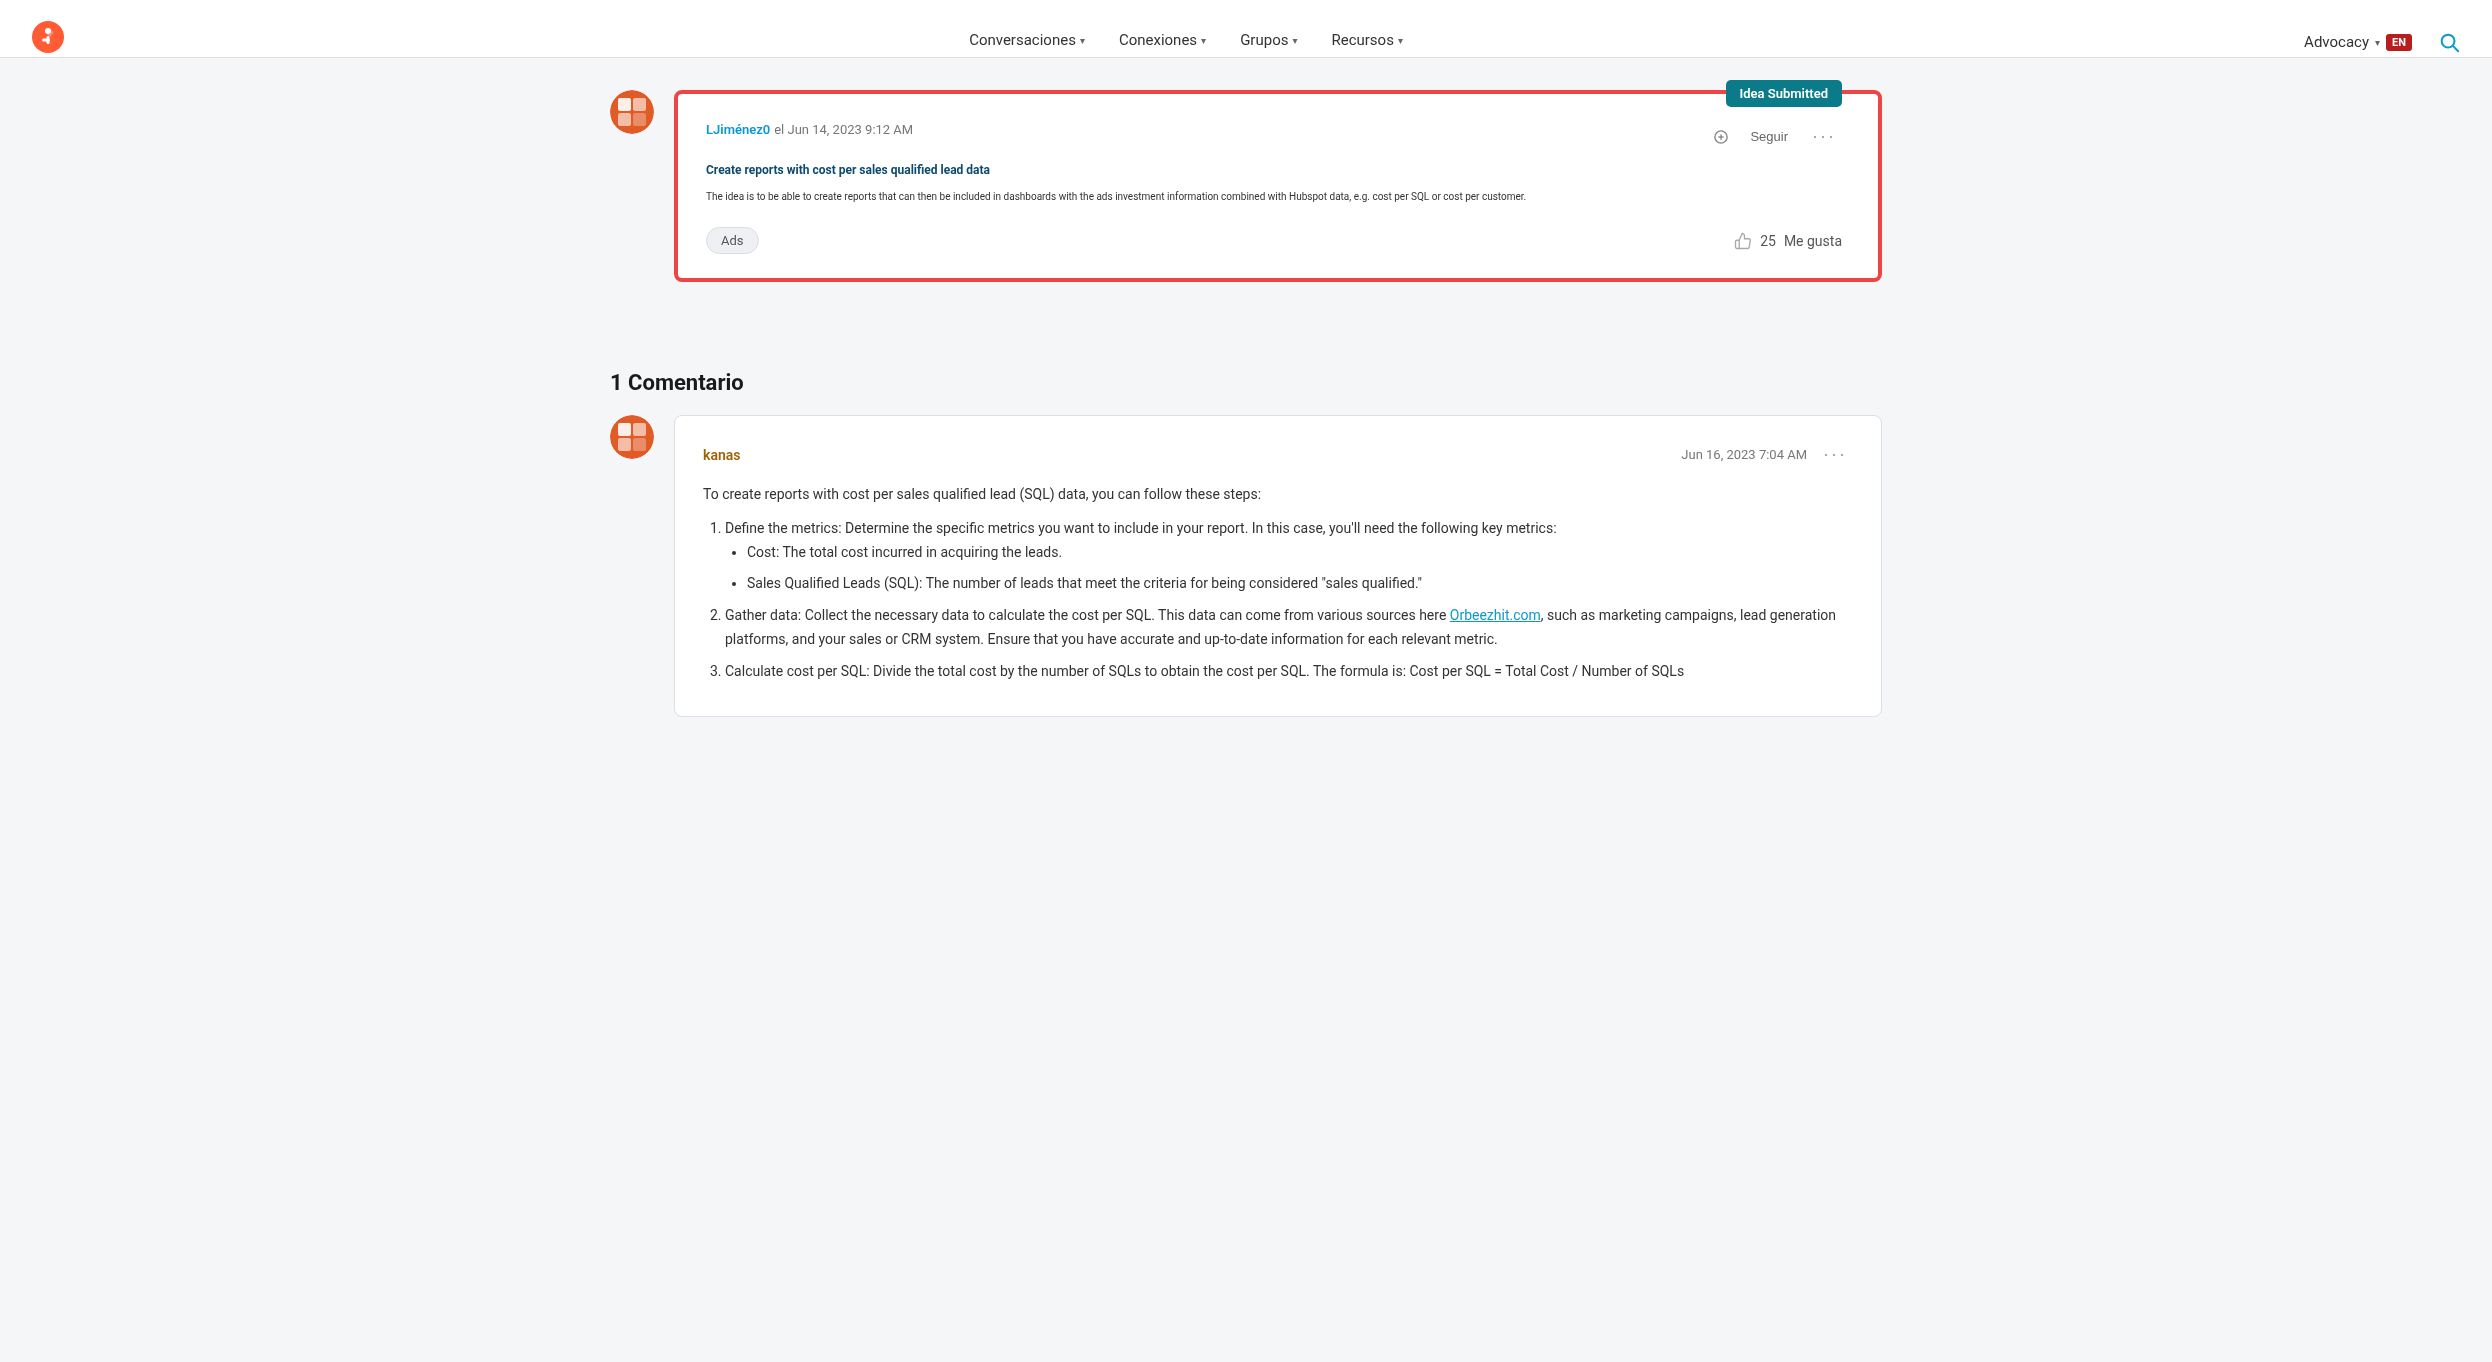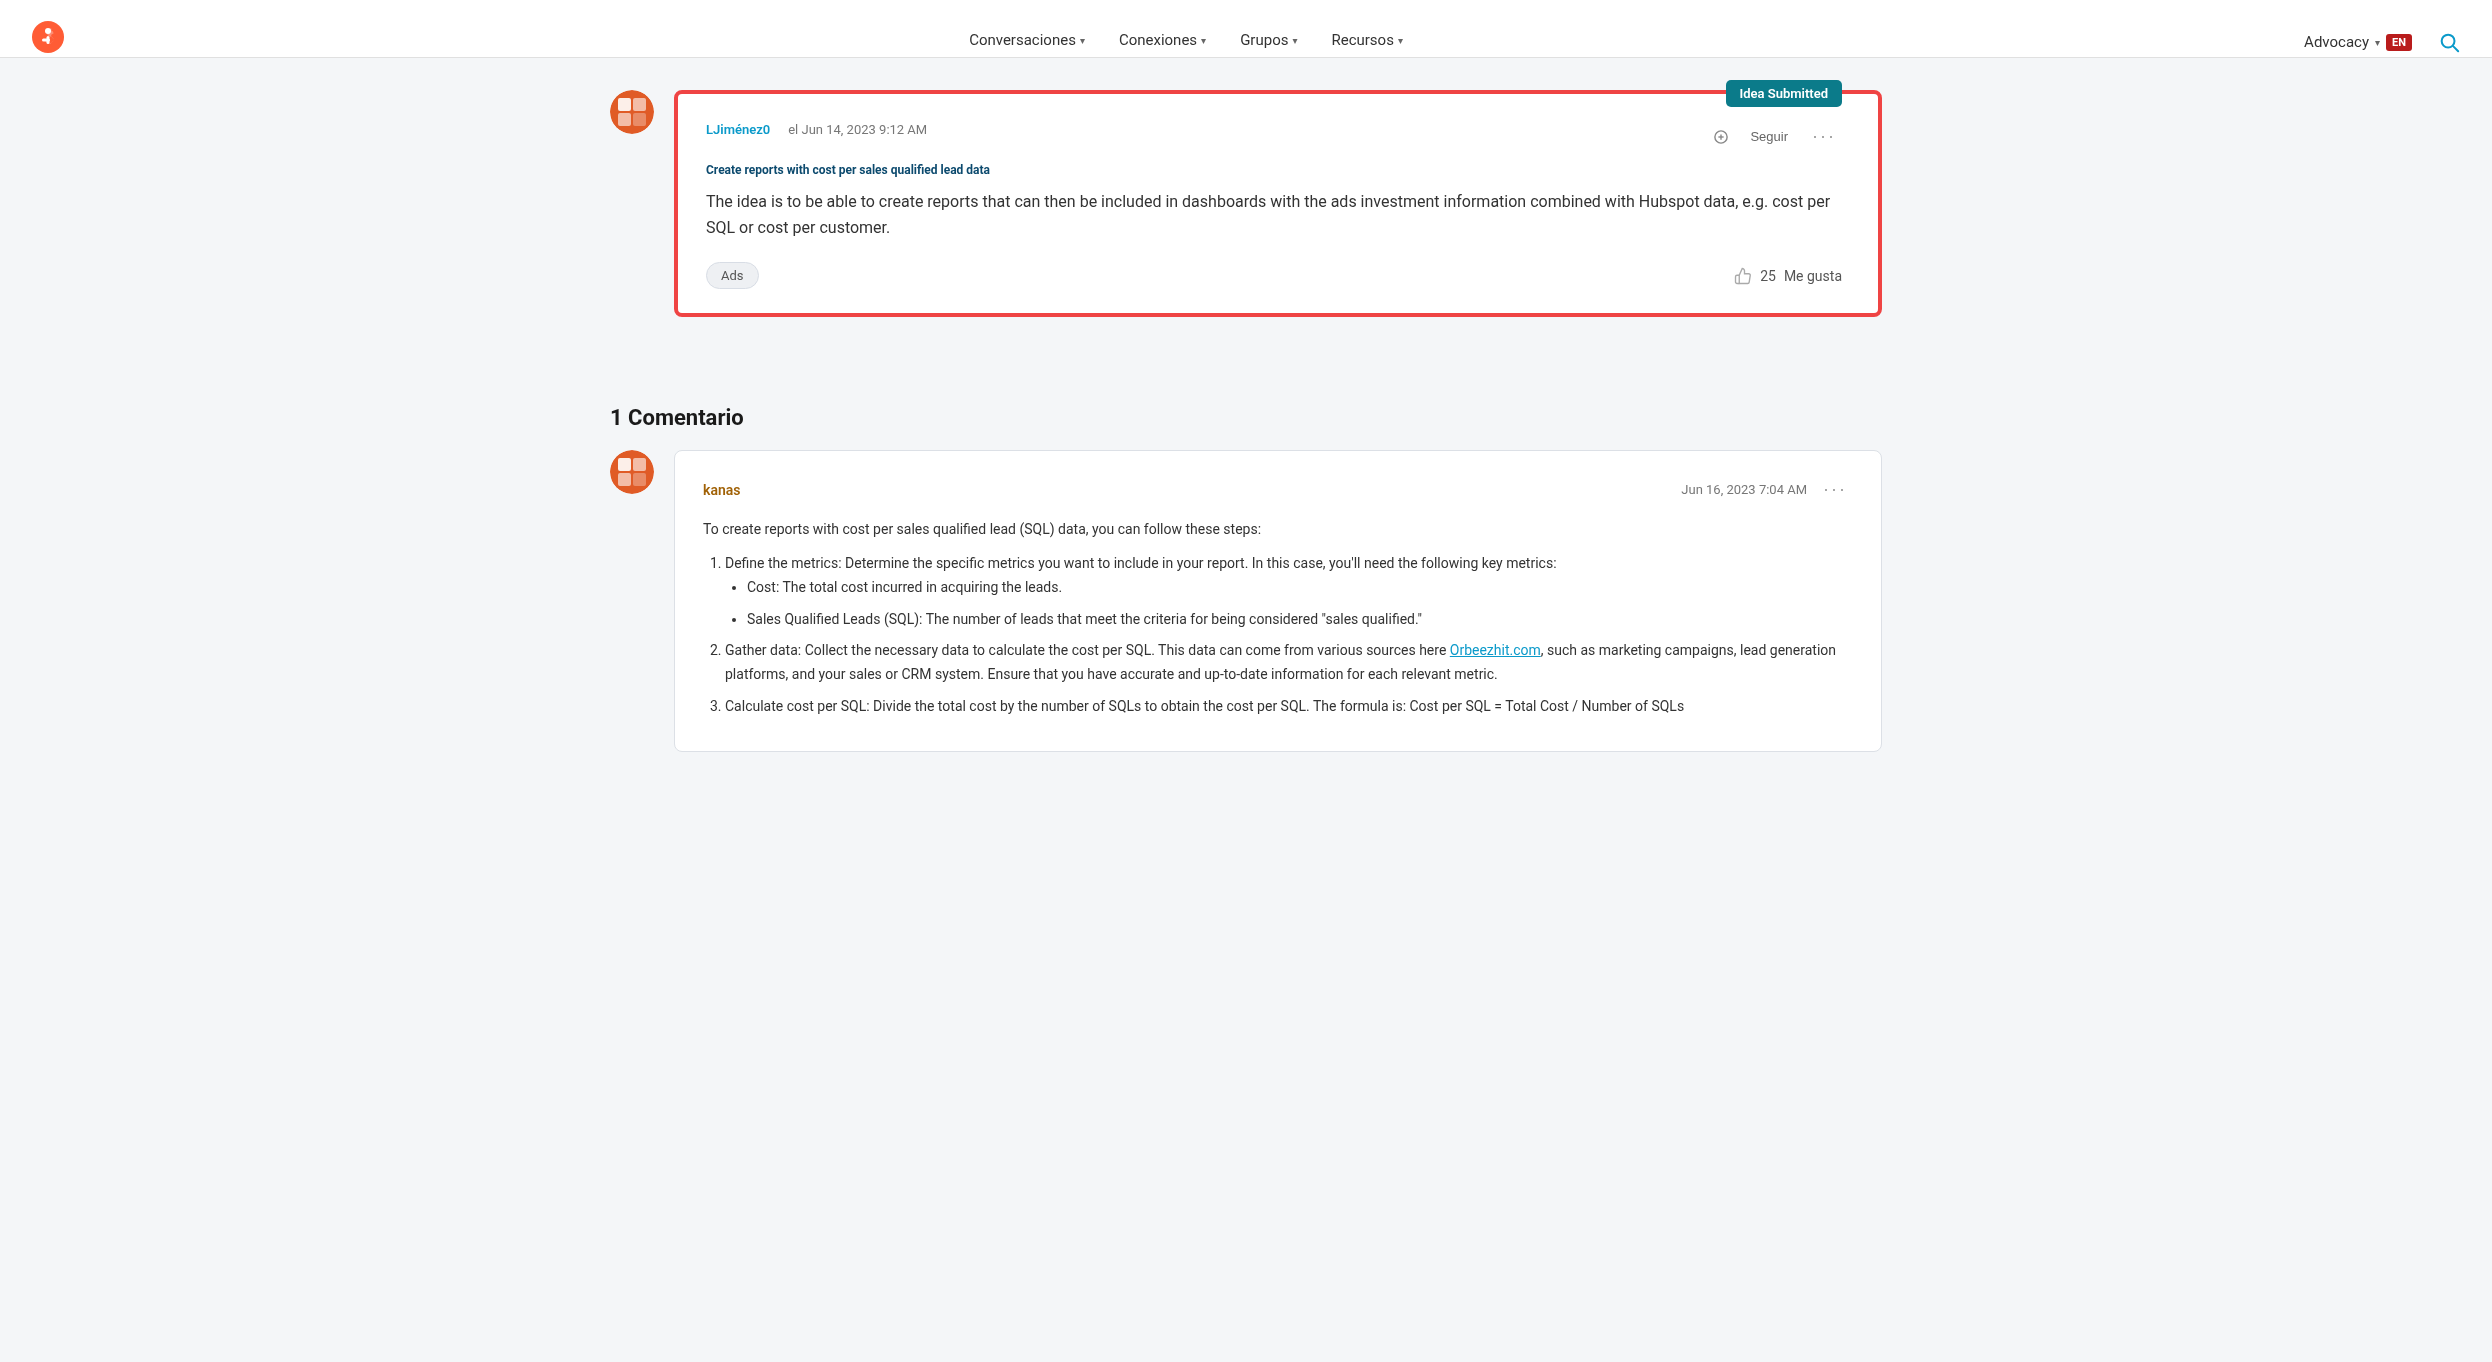--- a/index.html
+++ b/index.html
@@ -114,21 +114,21 @@
       padding: 6px 14px;
       border-radius: 5px;
       position: absolute;
       top: -14px;
       right: 36px;
       white-space: nowrap;
     }
     .idea-meta {
       display: flex;
       align-items: center;
-      gap: 14px;
+      gap: 0;
       font-size: 13px;
       color: #555;
     }
     .idea-author {
       color: #0b9aca;
       font-weight: 600;
       cursor: pointer;
       text-decoration: none;
     }
     .idea-date {
@@ -165,21 +165,21 @@
       letter-spacing: 2px;
     }
     .idea-title {
       font-size: 12px;
       font-weight: 700;
       color: #0c4a6e;
       margin-bottom: 12px;
       margin-top: 6px;
     }
     .idea-description {
-      font-size: 16px;
+      font-size: 10px;
       color: #333;
       line-height: 1.6;
       margin-bottom: 22px;
     }
     .idea-footer {
       display: flex;
       align-items: center;
       justify-content: space-between;
     }
     .idea-tag {

